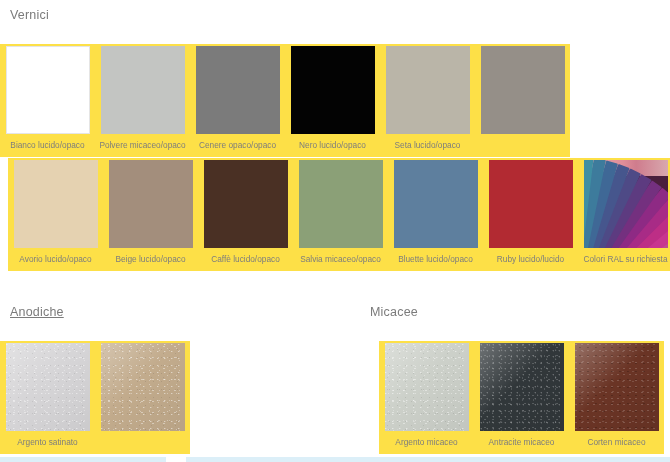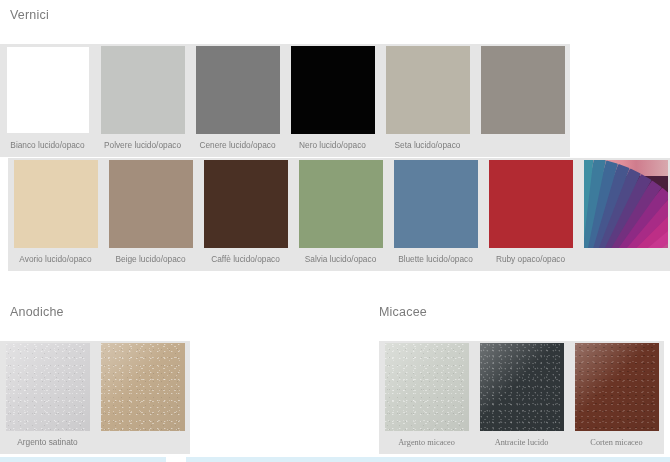--- a/index.html
+++ b/index.html
@@ -38,21 +38,21 @@
   
   .swatch-row {
     position: absolute;
     display: flex;
     gap: 0px;
   }
 
   .swatch-card {
     width: 95px;
     height: 113px;
-    background: #e5e5e5;
+    background: #fde047;
     margin-right: 0px;
     display: flex;
     flex-direction: column;
     align-items: center;
     box-shadow: 0 0 0 0 rgba(0,0,0,0);
   }
 
   .swatch-card + .swatch-card { margin-left: 0px; }
 
   .swatch-chip {
@@ -169,25 +169,25 @@
 
   <div class="section-title" style="left:10px; top:8px;">Vernici</div>
 
   <div class="swatch-row" id="row-vernici-1" style="left:0px; top:44px;">
       <div class="swatch-card">
         <div class="swatch-chip bordered" style="background: rgb(255, 255, 255);"></div>
         <div class="swatch-label">Bianco lucido/opaco</div>
       </div>
       <div class="swatch-card">
         <div class="swatch-chip" style="background: rgb(195, 197, 194);"></div>
-        <div class="swatch-label">Polvere lucido/opaco</div>
+        <div class="swatch-label">Polvere micaceo/opaco</div>
       </div>
       <div class="swatch-card">
         <div class="swatch-chip" style="background: rgb(123, 123, 123);"></div>
-        <div class="swatch-label">Cenere lucido/opaco</div>
+        <div class="swatch-label">Cenere opaco/opaco</div>
       </div>
       <div class="swatch-card">
         <div class="swatch-chip" style="background: rgb(3, 3, 3);"></div>
         <div class="swatch-label">Nero lucido/opaco</div>
       </div>
       <div class="swatch-card">
         <div class="swatch-chip" style="background: rgb(186, 181, 168);"></div>
         <div class="swatch-label">Seta lucido/opaco</div>
       </div>
       <div class="swatch-card">
@@ -203,29 +203,29 @@
       <div class="swatch-card">
         <div class="swatch-chip" style="background: rgb(163, 142, 124);"></div>
         <div class="swatch-label">Beige lucido/opaco</div>
       </div>
       <div class="swatch-card">
         <div class="swatch-chip" style="background: rgb(74, 48, 36);"></div>
         <div class="swatch-label">Caffè lucido/opaco</div>
       </div>
       <div class="swatch-card">
         <div class="swatch-chip" style="background: rgb(139, 160, 119);"></div>
-        <div class="swatch-label">Salvia lucido/opaco</div>
+        <div class="swatch-label">Salvia micaceo/opaco</div>
       </div>
       <div class="swatch-card">
         <div class="swatch-chip" style="background: rgb(94, 127, 158);"></div>
         <div class="swatch-label">Bluette lucido/opaco</div>
       </div>
       <div class="swatch-card">
         <div class="swatch-chip" style="background: rgb(178, 42, 50);"></div>
-        <div class="swatch-label">Ruby opaco/opaco</div>
+        <div class="swatch-label">Ruby lucido/lucido</div>
       </div>
       <div class="swatch-card">
         <div class="swatch-chip" style="background: rgb(122, 42, 99);">
           <div class="ral-photo">
             <div class="ral-topstrip"></div>
             <div class="ral-fan">
               <div class="ral-blade" style="background: rgb(168, 127, 134); transform: rotate(-21.1111deg);"></div>
               <div class="ral-blade" style="background: rgb(181, 95, 134); transform: rotate(-25.8889deg);"></div>
               <div class="ral-blade" style="background: rgb(193, 76, 141); transform: rotate(-30.6667deg);"></div>
               <div class="ral-blade" style="background: rgb(200, 54, 143); transform: rotate(-35.4444deg);"></div>
@@ -235,53 +235,54 @@
               <div class="ral-blade" style="background: rgb(116, 48, 127); transform: rotate(-54.5556deg);"></div>
               <div class="ral-blade" style="background: rgb(93, 59, 128); transform: rotate(-59.3333deg);"></div>
               <div class="ral-blade" style="background: rgb(78, 74, 134); transform: rotate(-64.1111deg);"></div>
               <div class="ral-blade" style="background: rgb(70, 86, 141); transform: rotate(-68.8889deg);"></div>
               <div class="ral-blade" style="background: rgb(63, 104, 150); transform: rotate(-73.6667deg);"></div>
               <div class="ral-blade" style="background: rgb(61, 123, 156); transform: rotate(-78.4444deg);"></div>
               <div class="ral-blade" style="background: rgb(63, 143, 163); transform: rotate(-83.2222deg);"></div>
             </div>
           </div>
         </div>
-      </div>
-    </div>
-
-  <div class="section-title" style="left:10px; top:305px;">Anodiche</div>
+        <div class="swatch-label">Colori RAL su richiesta</div>
+      </div>
+    </div>
+
+  <div class="section-title" style="left:10px; top:305px;text-decoration:underline;">Anodiche</div>
 
   <div class="swatch-row" id="row-anodiche-1" style="left:0px; top:341px;">
       <div class="swatch-card">
         <div class="swatch-chip tex-grain" style="background: rgb(214, 213, 215);">
           <div class="sheen"></div>
         </div>
         <div class="swatch-label">Argento satinato</div>
       </div>
       <div class="swatch-card">
         <div class="swatch-chip tex-grain" style="background: rgb(194, 171, 140);">
           <div class="sheen"></div>
         </div>
       </div>
     </div>
 
-  <div class="section-title" style="left:379px; top:305px;">Micacee</div>
-
-  <div class="swatch-row" id="row-micacee-1" style="left:379px; top:341px;font-family:Liberation Serif, serif;">
+  <div class="section-title" style="left:370px; top:305px;">Micacee</div>
+
+  <div class="swatch-row" id="row-micacee-1" style="left:379px; top:341px;">
       <div class="swatch-card">
         <div class="swatch-chip tex-grain" style="background: rgb(204, 208, 201);">
           <div class="sheen"></div>
         </div>
         <div class="swatch-label">Argento micaceo</div>
       </div>
       <div class="swatch-card">
         <div class="swatch-chip tex-grain tex-dark" style="background: rgb(49, 55, 58);">
           <div class="sheen"></div>
         </div>
-        <div class="swatch-label">Antracite lucido</div>
+        <div class="swatch-label">Antracite micaceo</div>
       </div>
       <div class="swatch-card">
         <div class="swatch-chip tex-grain tex-corten" style="background: rgb(106, 52, 37);">
           <div class="sheen"></div>
         </div>
         <div class="swatch-label">Corten micaceo</div>
       </div>
     </div>
 
   <div class="bottom-strip left"></div>

